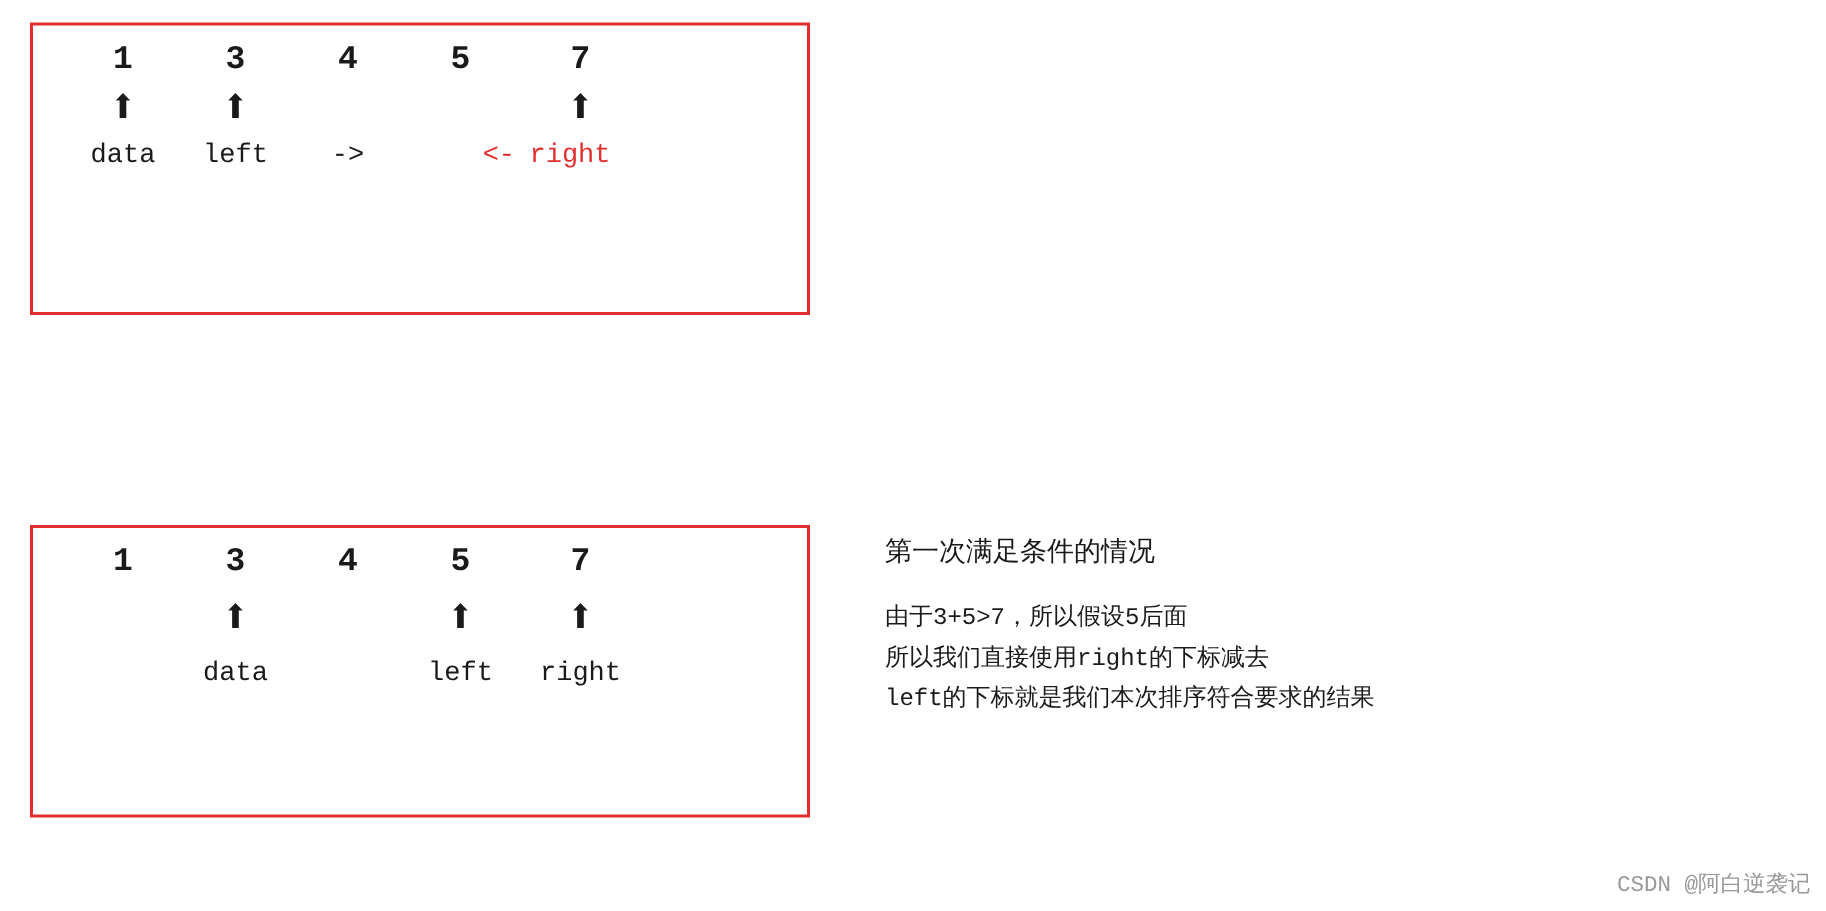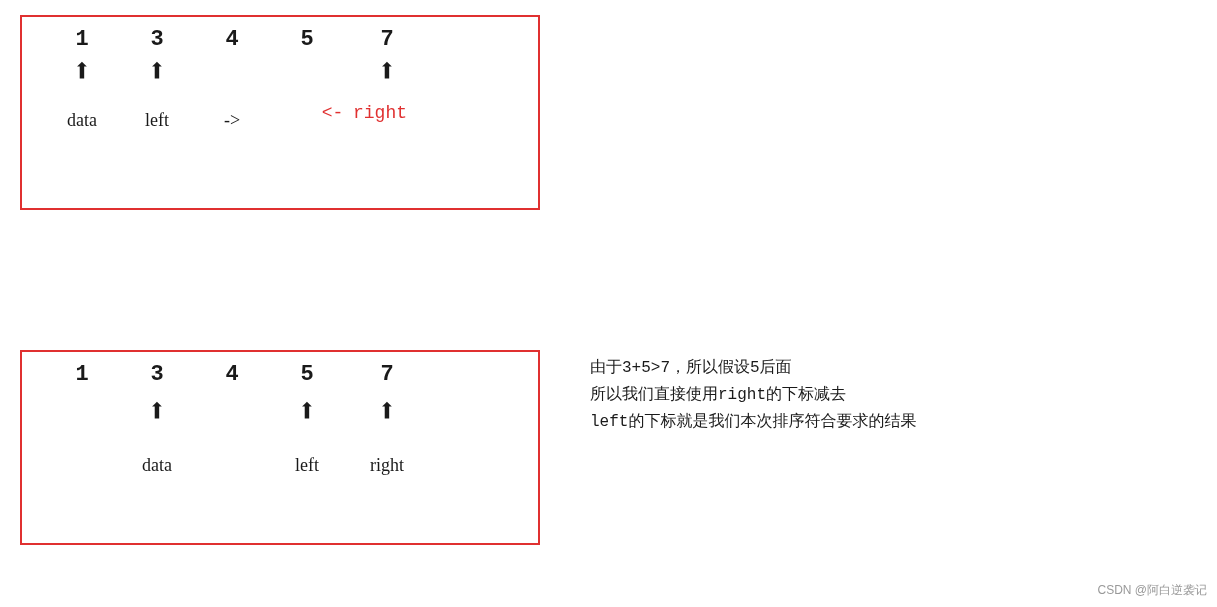--- a/index.html
+++ b/index.html
@@ -36,22 +36,21 @@
     .number-label {
       font-size: 22px;
       font-weight: bold;
       color: #1a1a1a;
       font-family: 'Courier New', monospace;
     }
 
     .pointer-label {
       font-size: 18px;
       color: #1a1a1a;
-      font-family: Liberation Serif, serif;
-      margin-top: 16px;
+      font-family: Liberation Mono, monospace;
     }
 
     .pointer-label-red {
       font-size: 18px;
       color: #e03030;
       font-family: 'Courier New', monospace;
     }
 
     .arrow-icon {
       display: inline-block;
@@ -79,23 +78,23 @@
       font-size: 16px;
       color: #1a1a1a;
       font-family: Liberation Mono, monospace;
       line-height: 1.7;
     }
 
     .watermark {
       position: absolute;
       bottom: 8px;
       right: 10px;
-      font-size: 12px;
+      font-size: 15px;
       color: #999;
-      font-family: Liberation Sans, sans-serif;
+      font-family: Liberation Mono, monospace;
     }
 
     
     .top-grid {
       display: grid;
       grid-template-columns: 70px 80px 70px 80px 80px;
       padding: 10px 25px 5px 25px;
     }
 
     .top-arrows-grid {
@@ -235,20 +234,21 @@
     <div class="cell">
       <span class="pointer-label">left</span>
     </div>
     <div class="cell">
       <span class="pointer-label">right</span>
     </div>
   </div>
 </div>
 
 <div class="description-area">
+  <div class="desc-title">第一次满足条件的情况</div>
   <div class="desc-body">
     <div>由于3+5&gt;7，所以假设5后面</div>
     <div>所以我们直接使用right的下标减去</div>
     <div>left的下标就是我们本次排序符合要求的结果</div>
   </div>
 </div>
 
 <div class="watermark">CSDN @阿白逆袭记</div>
 
 </body></html>

